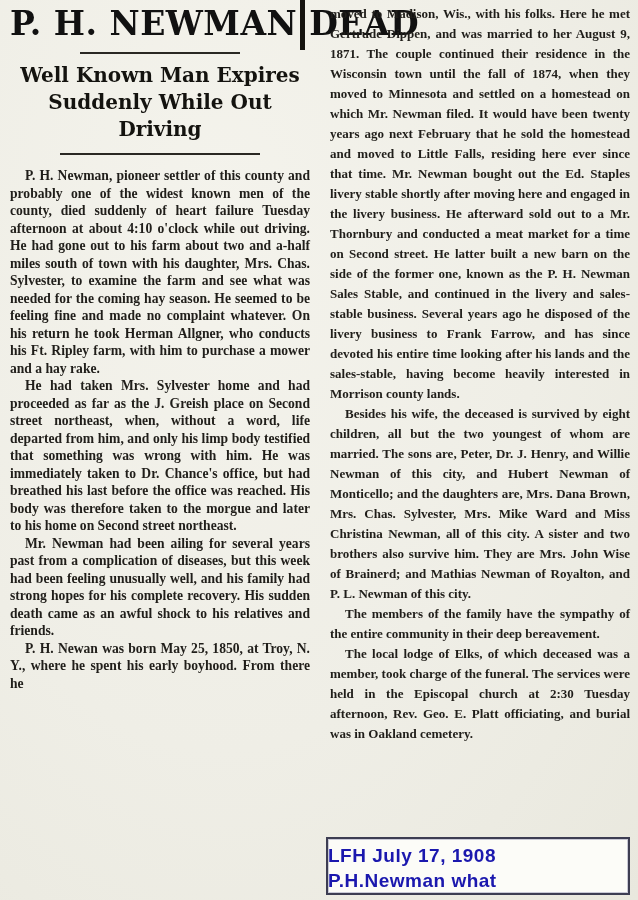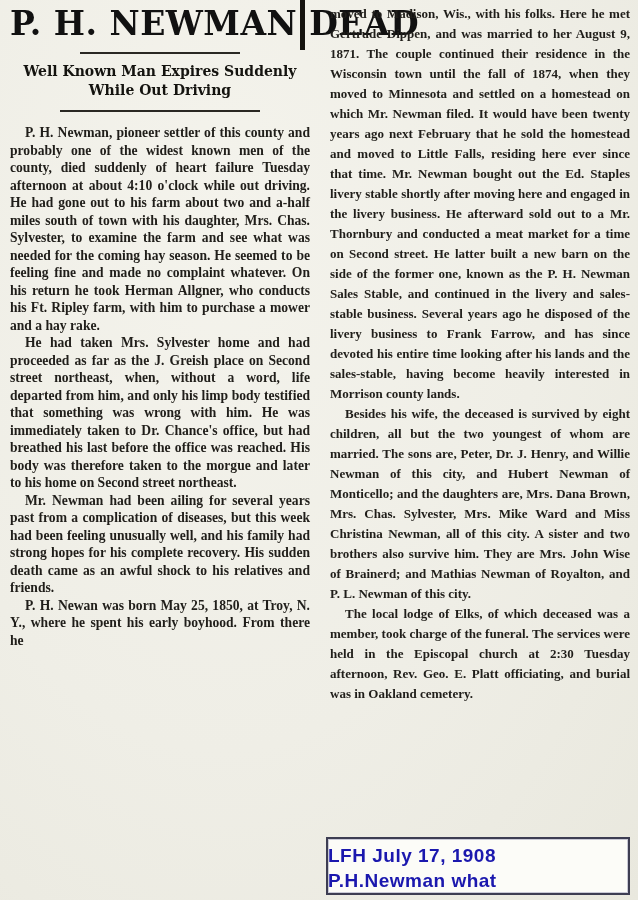--- a/index.html
+++ b/index.html
@@ -33,21 +33,21 @@
     position:absolute; left:300px; top:0;
     width:5px; height:50px;
     background:#15130f;
   }
   .rule { background:#2a2823; height:2px; }
   .rule-1 { width:160px; margin:10px auto 8px auto; }
   .rule-2 { width:200px; margin:10px auto 12px auto; }
   .subheadline {
     font-family:"DejaVu Serif", serif;
     font-weight:bold;
-    font-size:14px;
+    font-size:20px;
     line-height:1.35;
     text-align:center;
     color:#14130f;
     padding:0 10px;
   }
 
   .body-text p {
     font-size:13.6px;
     font-weight:bold;
     text-align:justify;
@@ -99,20 +99,21 @@
       <p class="indent">He had taken Mrs. Sylvester home and had proceeded as far as the J. Greish place on Second street northeast, when, without a word, life departed from him, and only his limp body testified that something was wrong with him.  He was immediately taken to Dr. Chance's office, but had breathed his last before the office was reached.  His body was therefore taken to the morgue and later to his home on Second street northeast.</p>
       <p class="indent">Mr. Newman had been ailing for several years past from a complication of diseases, but this week had been feeling unusually well, and his family had strong hopes for his complete recovery.  His sudden death came as an awful shock to his relatives and friends.</p>
       <p class="indent">P. H. Newan was born May 25, 1850, at Troy, N. Y., where he spent his early boyhood.  From there he</p>
     </div>
   </div>
 
   <div class="col-right">
     <div class="body-text">
       <p>moved to Madison, Wis., with his folks.  Here he met Gertrude Dippen, and was married to her August 9, 1871.  The couple continued their residence in the Wisconsin town until the fall of 1874, when they moved to Minnesota and settled on a homestead on which Mr. Newman filed.  It would have been twenty years ago next February that he sold the homestead and moved to Little Falls, residing here ever since that time. Mr. Newman bought out the Ed. Staples livery stable shortly after moving here and engaged in the livery business.  He afterward sold out to a Mr. Thornbury and conducted a meat market for a time on Second street.  He latter built a new barn on the side of the former one, known as the P. H. Newman Sales Stable, and continued in the livery and sales-stable business.  Several years ago he disposed of the livery business to Frank Farrow, and has since devoted his entire time looking after his lands and the sales-stable, having become heavily interested in Morrison county lands.</p>
       <p class="indent">Besides his wife, the deceased is survived by eight children, all but the two youngest of whom are married. The sons are, Peter, Dr. J. Henry, and Willie Newman of this city, and Hubert Newman of Monticello; and the daughters are, Mrs. Dana Brown, Mrs. Chas. Sylvester, Mrs. Mike Ward and Miss Christina Newman, all of this city. A sister and two brothers also survive him.  They are Mrs. John Wise of Brainerd; and Mathias Newman of Royalton, and P. L. Newman of this city.</p>
+      <p class="indent">The members of the family have the sympathy of the entire community in their deep bereavement.</p>
       <p class="indent">The local lodge of Elks, of which deceased was a member, took charge of the funeral.  The services were held in the Episcopal church at 2:30 Tuesday afternoon, Rev. Geo. E. Platt officiating, and burial was in Oakland cemetery.</p>
     </div>
   </div>
 
   <div class="caption-box">
     <div class="caption-line" style="color: rgb(27, 24, 174);">LFH July 17, 1908</div>
     <div class="caption-line" style="color: rgb(27, 24, 174);">P.H.Newman what</div>
   </div>
 
 </div>

